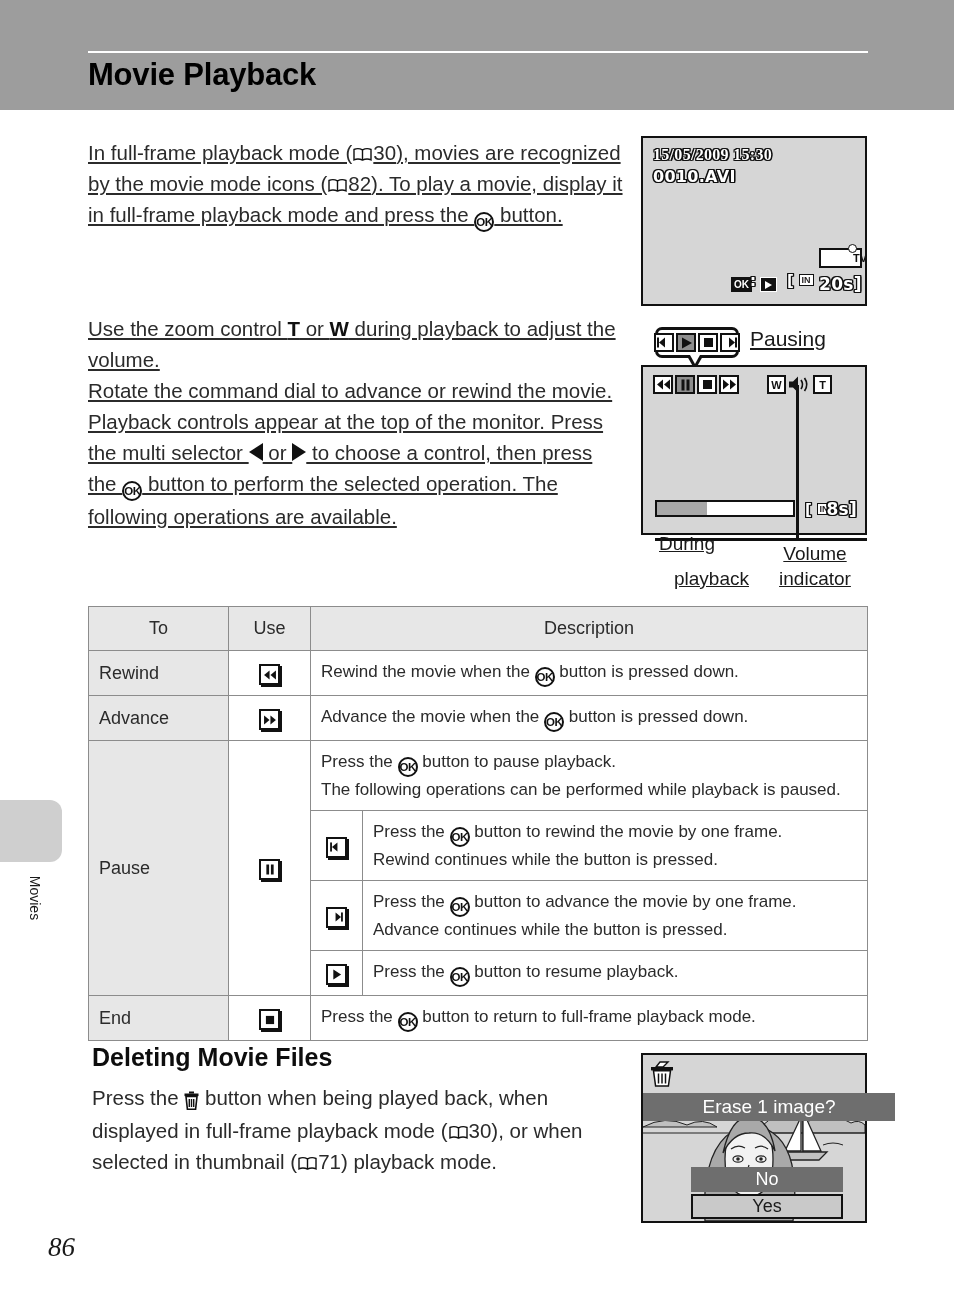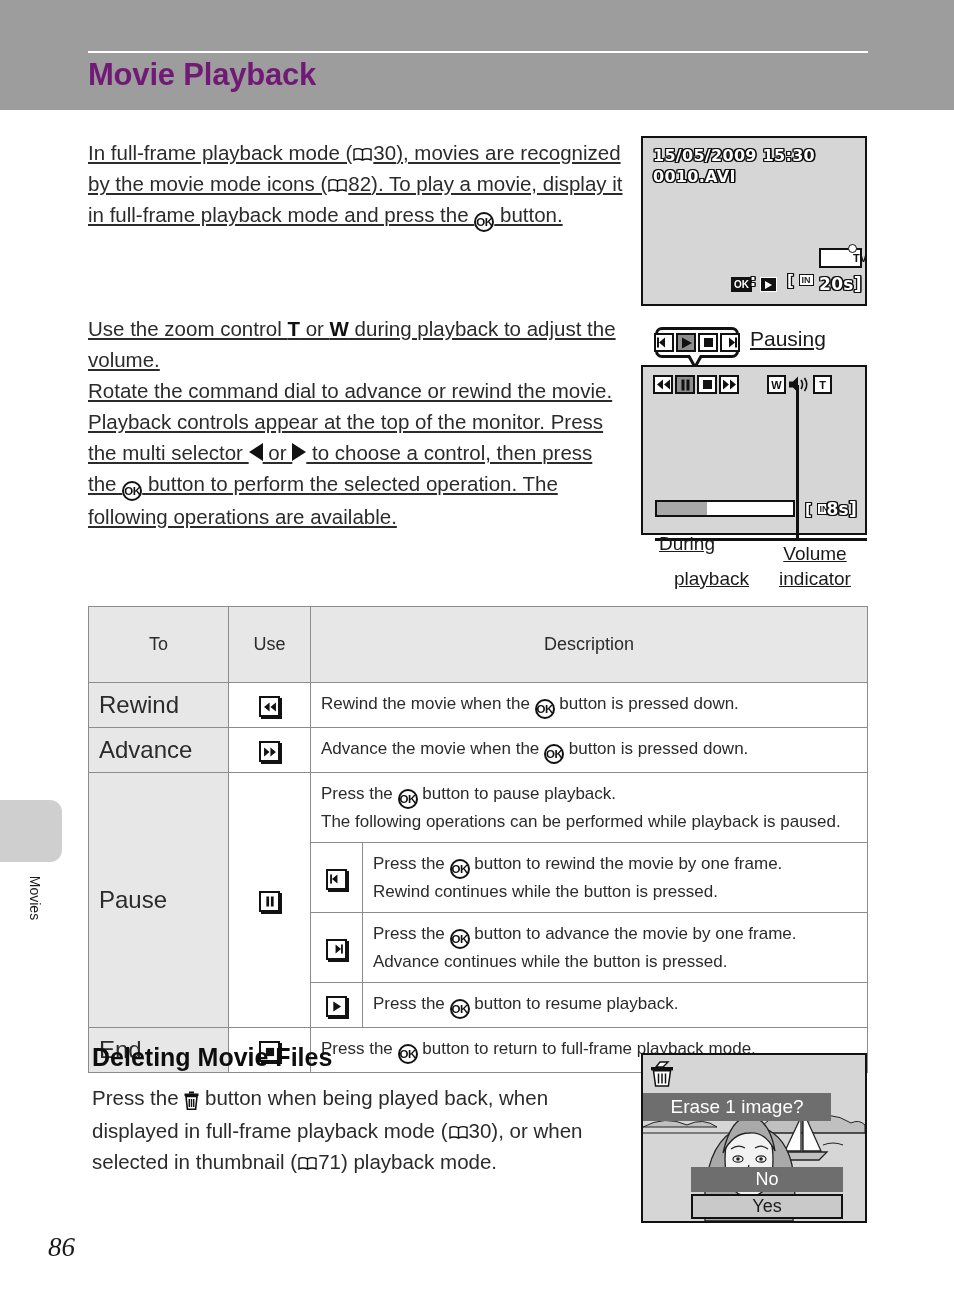--- a/index.html
+++ b/index.html
@@ -18,21 +18,21 @@
     position: absolute; left: 0; top: 0; width: 954px; height: 110px;
     background: #9d9d9d;
   }
   .header-rule {
     position: absolute; left: 88px; top: 51px; width: 780px; height: 2px;
     background: #ffffff;
   }
   .page-title {
     position: absolute; left: 88px; top: 58px;
     font-size: 31px; font-weight: bold; letter-spacing: -0.2px;
-    color: #701a75; line-height: 1.1;
+    color: #000000; line-height: 1.1;
   }
 
   
   .side-tab {
     position: absolute; left: 0; top: 800px; width: 62px; height: 62px;
     background: #cfcfcf;
     border-top-right-radius: 12px; border-bottom-right-radius: 12px;
   }
   .side-tab-label {
     position: absolute; left: -20px; top: 890px; width: 110px;
@@ -167,29 +167,29 @@
   
   .tbl {
     position:absolute; left:88px; top:606px; width:780px;
     border-collapse:collapse;
     font-size:17px; color:#2b2b2b;
   }
   .tbl td, .tbl th {
     border:1.5px solid #8c8c8c; padding:8px 10px;
     vertical-align:middle; font-weight:normal;
   }
-  .tbl thead td { background:#e7e7e7; text-align:center; font-size:18px; padding:27px 8px;}
-  .c-to   { width:140px; background:#e7e7e7; padding-left:14px; font-size:24px; }
+  .tbl thead td { background:#e7e7e7; text-align:center; font-size:18px; padding:11px 8px;}
+  .c-to   { width:140px; background:#e7e7e7; padding-left:14px; font-size:18px; }
   .c-use  { width:82px;  text-align:center; }
   .c-sub-use { width:52px; text-align:center; }
   .desc-line { line-height:25px; }
 
   
   .erase-banner {
-    position:absolute; left:0; top:38px; width:188px; height:28px;
+    position:absolute; left:0; top:38px; width:252px; height:28px;
     background:#6e6e6e; color:#fff; font-size:19px;
     display:flex; align-items:center; justify-content:center;
     font-family:"Liberation Sans", sans-serif;
   }
   .sky { position:absolute; left:0; top:0; width:222px; height:166px; background:#d6d6d6; }
   .opt {
     position:absolute; left:48px; width:152px; height:25px;
     display:flex; align-items:center; justify-content:center;
     font-size:18px; font-family:"Liberation Sans", sans-serif;
   }
@@ -225,21 +225,21 @@
       </svg></span><span>82</span><span>). To play a movie, display it in full-frame playback mode and press the </span><span class="ic-ok">OK</span><span> button.</span>
 </div>
 
 <div class="col-left para" style="top:313px;">
   <span>Use the zoom control </span><b>T</b><span> or </span><b>W</b><span> during playback to adjust the volume.</span><br>
   <span>Rotate the command dial to advance or rewind the movie.</span><br>
   <span>Playback controls appear at the top of the monitor. Press the multi selector </span><span class="ic-tri-l"></span><span> or </span><span class="ic-tri-r"></span><span> to choose a control, then press the </span><span class="ic-ok">OK</span><span> button to perform the selected operation. The following operations are available.</span>
 </div>
 
 <div class="screen scr1">
-  <div class="osd-text" style="left:10px; top:8px;">15/05/2009 15:30</div>
+  <div class="osd-text" style="left:10px; top:8px;font-family:Liberation Serif, serif;">15/05/2009 15:30</div>
   <div class="osd-text" style="left:10px; top:29px;">0010.AVI</div>
 
   <div class="tv-icon" style="left:176px; top:110px;padding-left:39px;">
     <span>TV</span>
   </div>
   <div style="position:absolute; left:205px; top:106px; width:9px; height:9px; border:1.6px solid #111; border-radius:50%; background:#fff;"></div>
 
   <div class="osd-ok-chip" style="left:88px; top:139px;">OK</div>
   <div class="osd-text" style="left:107px; top:134px; font-size:15px;">:</div>
   <div class="osd-play-chip" style="left:117px; top:139px;"></div>

